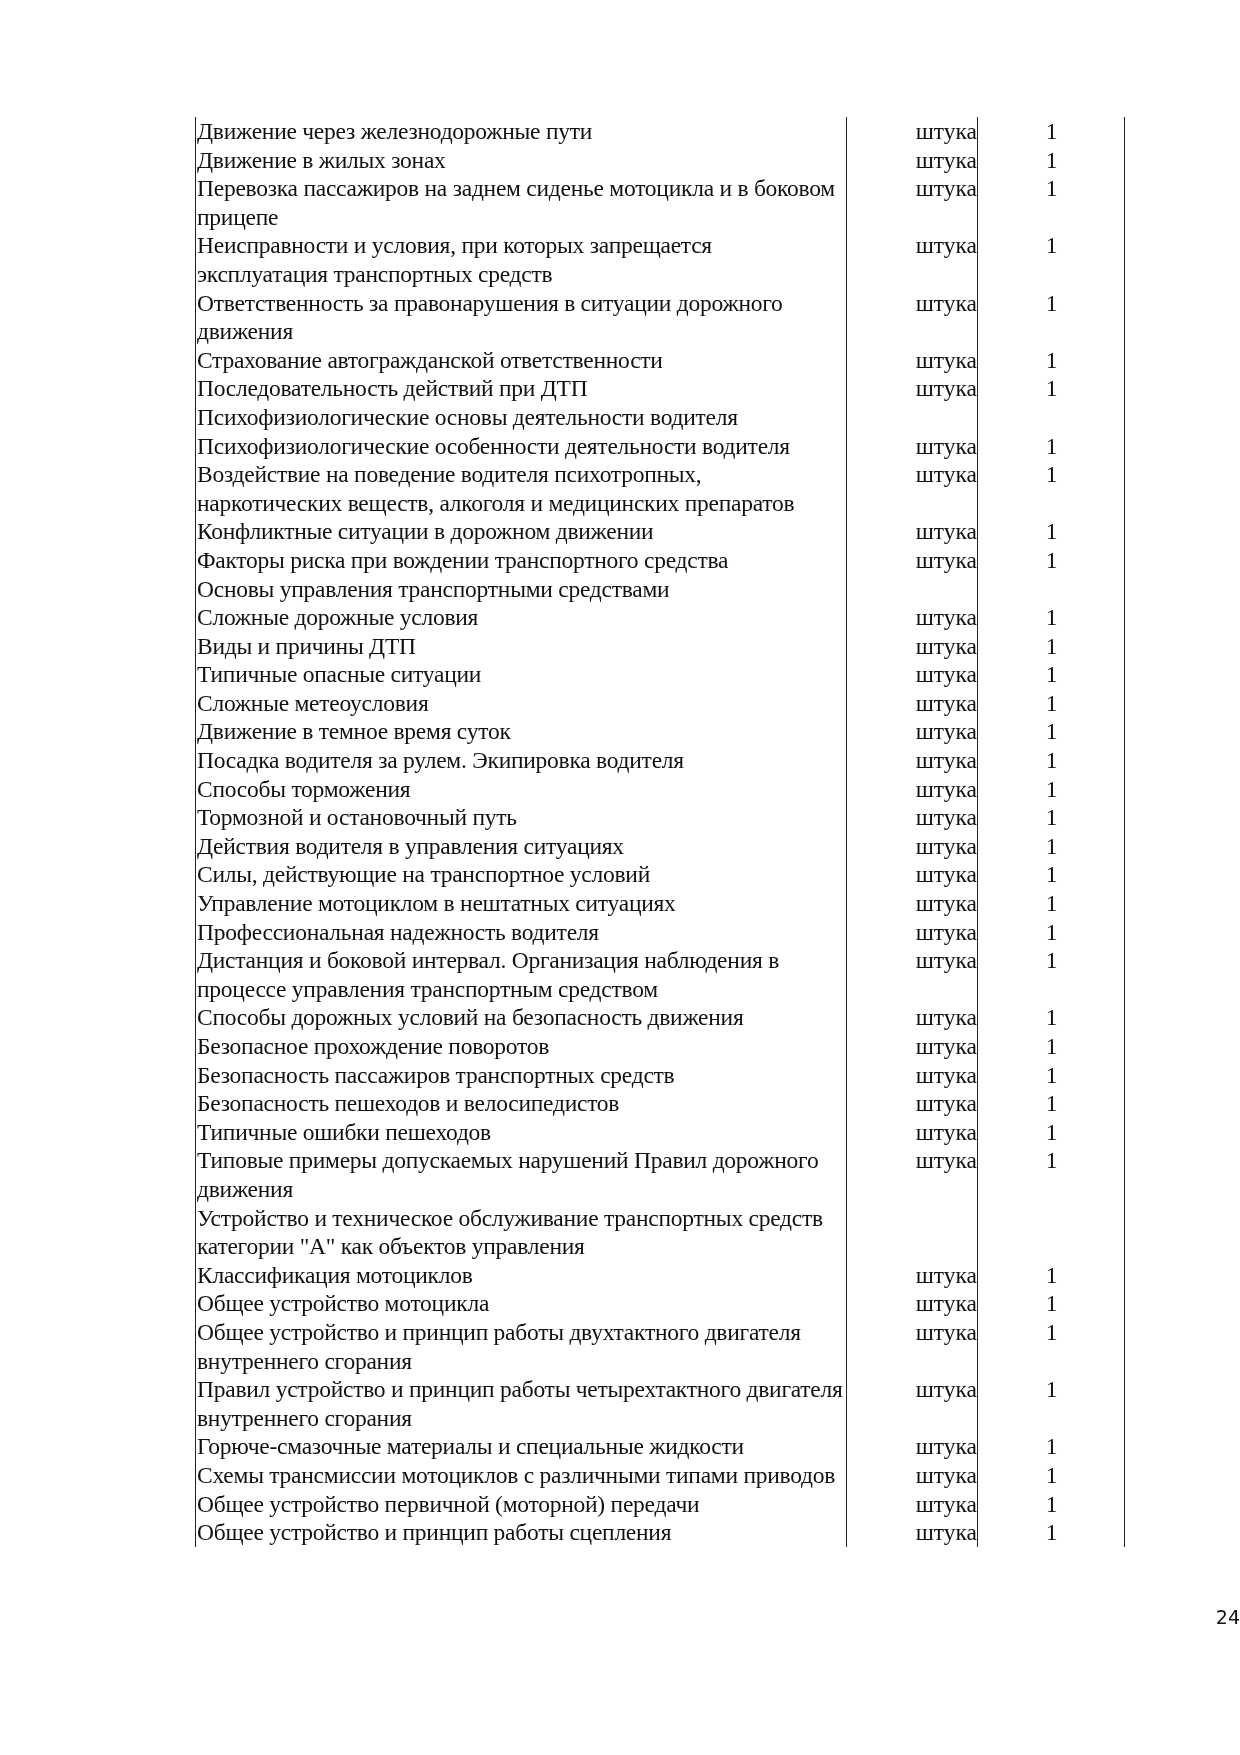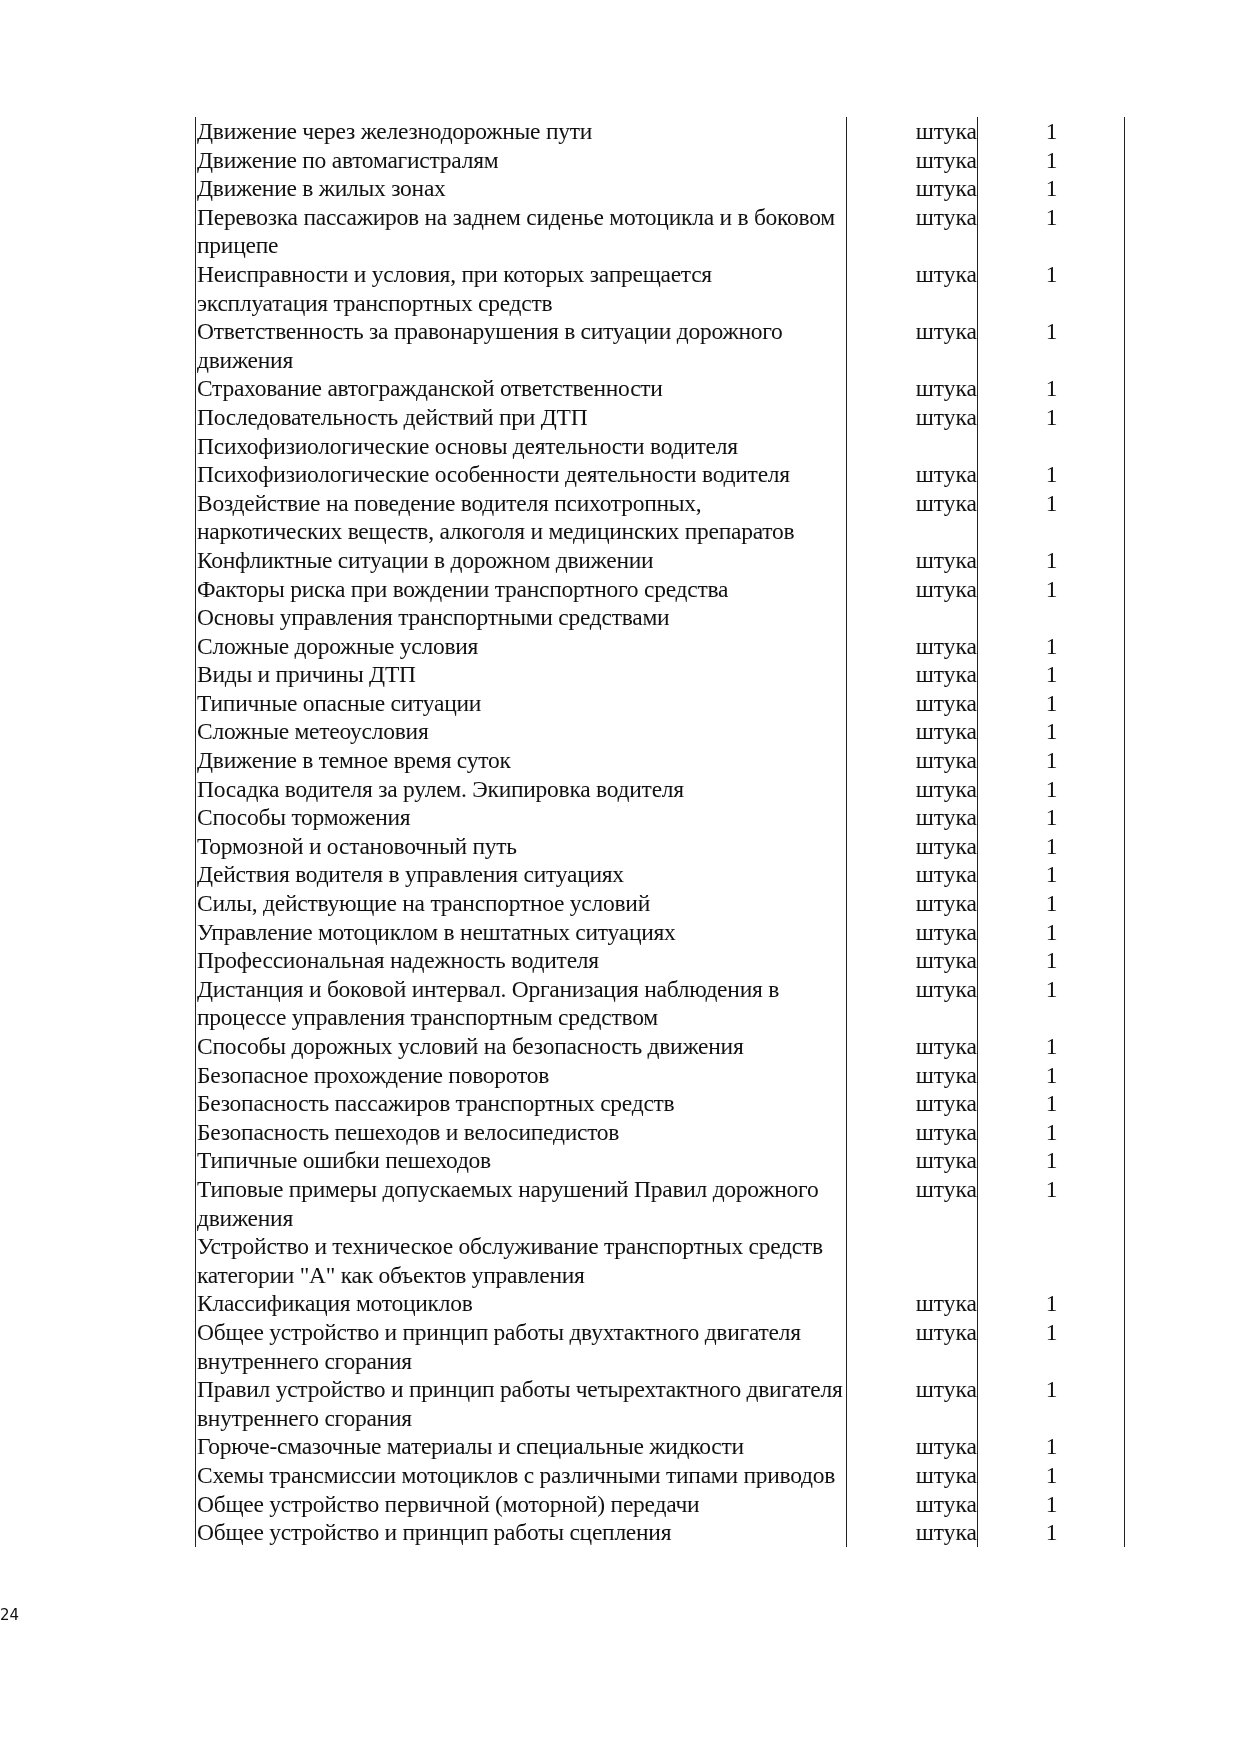--- a/index.html
+++ b/index.html
@@ -28,48 +28,43 @@
   col.c-unit { width: 131px; }
   col.c-qty  { width: 147px; }
   td.name { letter-spacing: -0.25px; white-space: normal; }
   td.unit { text-align: right; }
   td.qty  { text-align: center; padding-right: 6px; }
   .page-number {
     position: absolute;
     top: 1606px;
     left: 0;
     width: 1240px;
-    text-align: left;
+    text-align: right;
     font-family: "DejaVu Sans", sans-serif;
-    font-size: 15px;
+    font-size: 19px;
     color: #111;
   }
 </style>
 </head>
 <body>
 
 <div class="page">
   <table class="items">
     <colgroup>
       <col class="c-name">
       <col class="c-unit">
       <col class="c-qty">
     </colgroup>
     <tbody id="table-body">
         <tr>
           <td class="name">Движение через железнодорожные пути</td>
           <td class="unit">штука</td>
           <td class="qty">1</td>
         </tr>
         <tr>
-          <td class="name">Движение по автомагистралям</td>
-          <td class="unit">штука</td>
-          <td class="qty">1</td>
-        </tr>
-        <tr>
           <td class="name">Движение в жилых зонах</td>
           <td class="unit">штука</td>
           <td class="qty">1</td>
         </tr>
         <tr>
           <td class="name">Перевозка пассажиров на заднем сиденье мотоцикла и в боковом прицепе</td>
           <td class="unit">штука</td>
           <td class="qty">1</td>
         </tr>
         <tr>
@@ -217,20 +212,25 @@
           <td class="unit">штука</td>
           <td class="qty">1</td>
         </tr>
         <tr>
           <td class="name">Устройство и техническое обслуживание транспортных средств категории "А" как объектов управления</td>
           <td class="unit"></td>
           <td class="qty"></td>
         </tr>
         <tr>
           <td class="name">Классификация мотоциклов</td>
+          <td class="unit">штука</td>
+          <td class="qty">1</td>
+        </tr>
+        <tr>
+          <td class="name">Общее устройство мотоцикла</td>
           <td class="unit">штука</td>
           <td class="qty">1</td>
         </tr>
         <tr>
           <td class="name">Общее устройство и принцип работы двухтактного двигателя внутреннего сгорания</td>
           <td class="unit">штука</td>
           <td class="qty">1</td>
         </tr>
         <tr>
           <td class="name">Правил устройство и принцип работы четырехтактного двигателя внутреннего сгорания</td>

